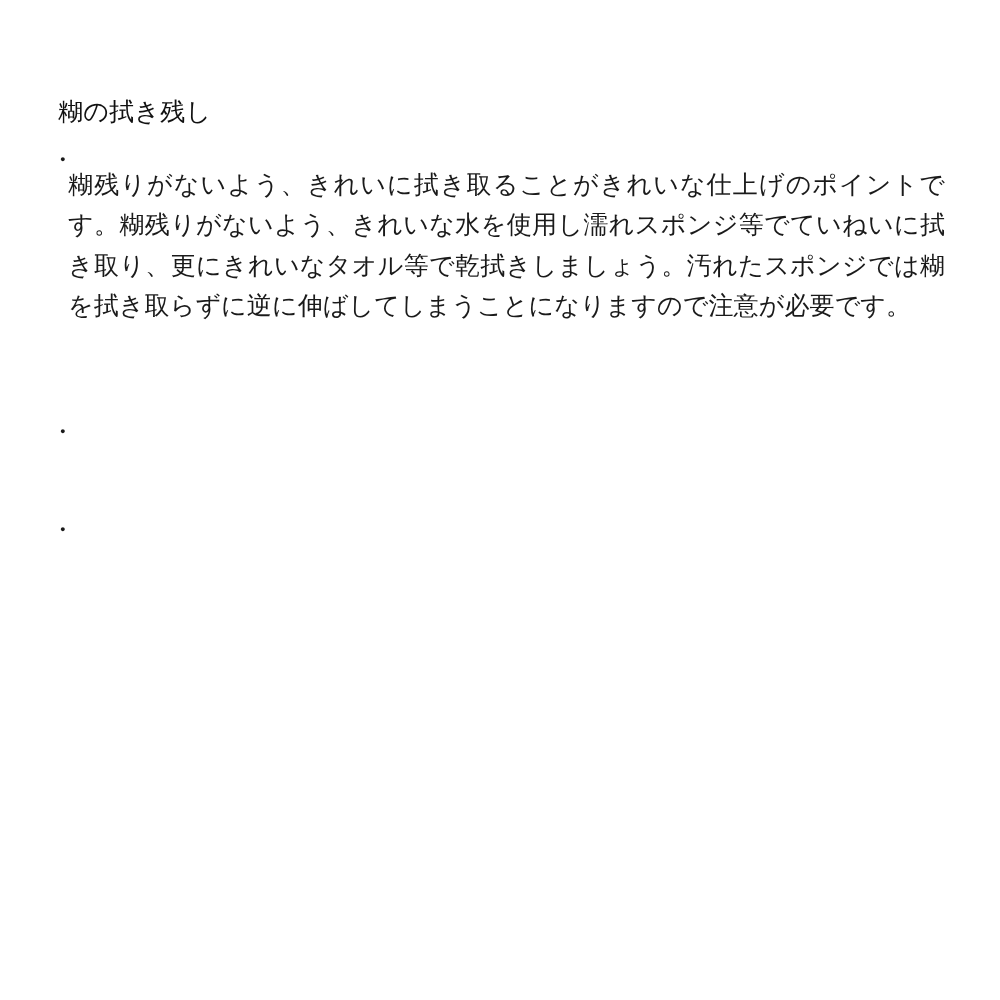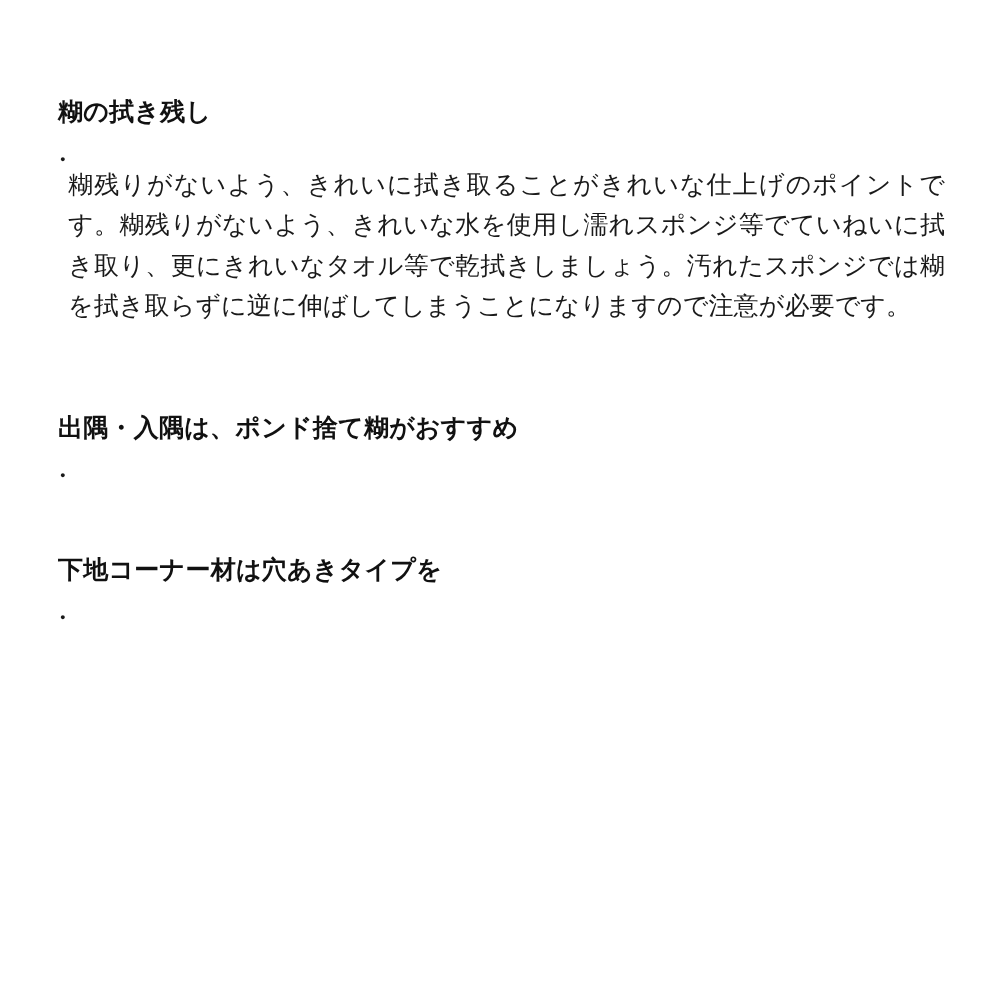--- a/index.html
+++ b/index.html
@@ -21,21 +21,21 @@
     padding: 95px 55px 0 50px;
   }
   .section {
     margin-bottom: 56px;
   }
   .section:last-child {
     margin-bottom: 0;
   }
   .section-heading {
     font-size: 25px;
-    font-weight: 700;
+    font-weight: 400;
     line-height: 1.35;
     letter-spacing: 0.01em;
     margin: 0 0 10px 8px;
     color: #111111;
   }
   .body-item {
     display: flex;
     align-items: flex-start;
     font-size: 25px;
     line-height: 1.62;
@@ -64,26 +64,24 @@
 
   <section class="section sec-1">
     <h2 class="section-heading">糊の拭き残し</h2>
     <div class="body-item">
       <span class="bullet">・</span>
       <p class="body-text">糊残りがないよう、きれいに拭き取ることがきれいな仕上げのポイントです。糊残りがないよう、きれいな水を使用し濡れスポンジ等でていねいに拭き取り、更にきれいなタオル等で乾拭きしましょう。汚れたスポンジでは糊を拭き取らずに逆に伸ばしてしまうことになりますので注意が必要です。</p>
     </div>
   </section>
 
   <section class="section sec-2">
-    <h2 class="section-heading">出隅・入隅は、ポンド捨て糊がおすすめ</h2>
     <div class="body-item">
       <span class="bullet">・</span>
     </div>
   </section>
 
   <section class="section">
-    <h2 class="section-heading">下地コーナー材は穴あきタイプを</h2>
     <div class="body-item">
       <span class="bullet">・</span>
     </div>
   </section>
 
 </div>
 
 </body></html>

